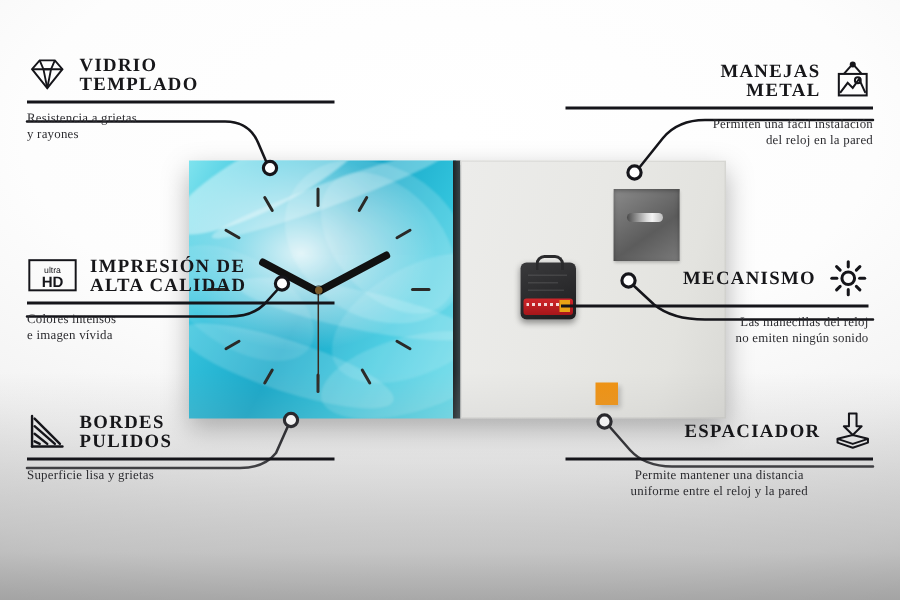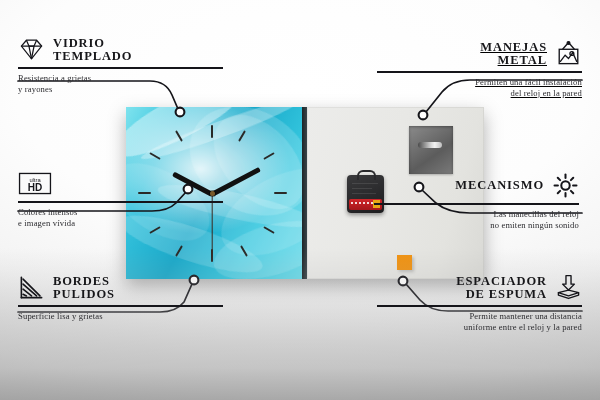--- a/index.html
+++ b/index.html
@@ -185,20 +185,24 @@
 
   <div class="feat left" style="left:18px;top:170px;">
     <div class="head">
       <span class="ico" style="flex:0 0 34px;width:34px;">
         <svg viewBox="0 0 44 32" style="width:34px;">
           <rect x="2" y="3" width="40" height="26" fill="none" stroke="#15151a" stroke-width="1.7"></rect>
           <text x="22" y="14" text-anchor="middle" font-family="Liberation Sans, sans-serif" font-size="7.5" fill="#15151a">ultra</text>
           <text x="22" y="26" text-anchor="middle" font-family="Liberation Sans, sans-serif" font-size="13" font-weight="bold" fill="#15151a">HD</text>
         </svg>
       </span>
+      <span class="titles">
+        <span class="t1">IMPRESIÓN DE</span>
+        <span class="t2">ALTA CALIDAD</span>
+      </span>
     </div>
     <div class="rule"></div>
     <div class="desc" style="white-space:pre-line;">Colores intensos
 e imagen vívida</div>
   </div>
 
   <div class="feat left" style="left:18px;top:274px;">
     <div class="head">
       <span class="ico">
         <svg viewBox="0 0 32 32">
@@ -214,21 +218,21 @@
       </span>
       <span class="titles">
         <span class="t1">BORDES</span>
         <span class="t2">PULIDOS</span>
       </span>
     </div>
     <div class="rule"></div>
     <div class="desc" style="white-space:pre-line;">Superficie lisa y grietas</div>
   </div>
 
-  <div class="feat right" style="left:377px;top:40px;text-decoration:underline;">
+  <div class="feat right" style="left:377px;top:40px;">
     <div class="head">
       <span class="titles">
         <span class="t1">MANEJAS</span>
         <span class="t2">METAL</span>
       </span>
       <span class="ico">
         <svg viewBox="0 0 32 32">
             <g fill="none" stroke="#15151a" stroke-width="1.6">
           <rect x="5" y="11" width="22" height="17"></rect>
           <path d="M16,3 L9,11"></path>
@@ -268,30 +272,29 @@
     </div>
     <div class="rule"></div>
     <div class="desc" style="white-space:pre-line;">Las manecillas del reloj
 no emiten ningún sonido</div>
   </div>
 
   <div class="feat right" style="left:377px;top:274px;">
     <div class="head">
       <span class="titles">
         <span class="t1">ESPACIADOR</span>
-        <span class="t2">DE ESPUMA</span>
       </span>
       <span class="ico">
         <svg viewBox="0 0 32 32">
             <g fill="none" stroke="#15151a" stroke-width="1.6" stroke-linejoin="round">
           <path d="M13,2 H19 V12 H23 L16,19 L9,12 H13 Z"></path>
           <path d="M16,19 L4,22 L16,26 L28,22 Z"></path>
           <path d="M4,22 L4,25 L16,29 L28,25 L28,22"></path>
         </g>
           </svg>
       </span>
     </div>
     <div class="rule"></div>
-    <div class="desc" style="white-space:pre-line;">Permite mantener una distancia
+    <div class="desc" style="white-space:pre-line;text-align:center;">Permite mantener una distancia
 uniforme entre el reloj y la pared</div>
   </div>
 
 </div>
 
 </body></html>

